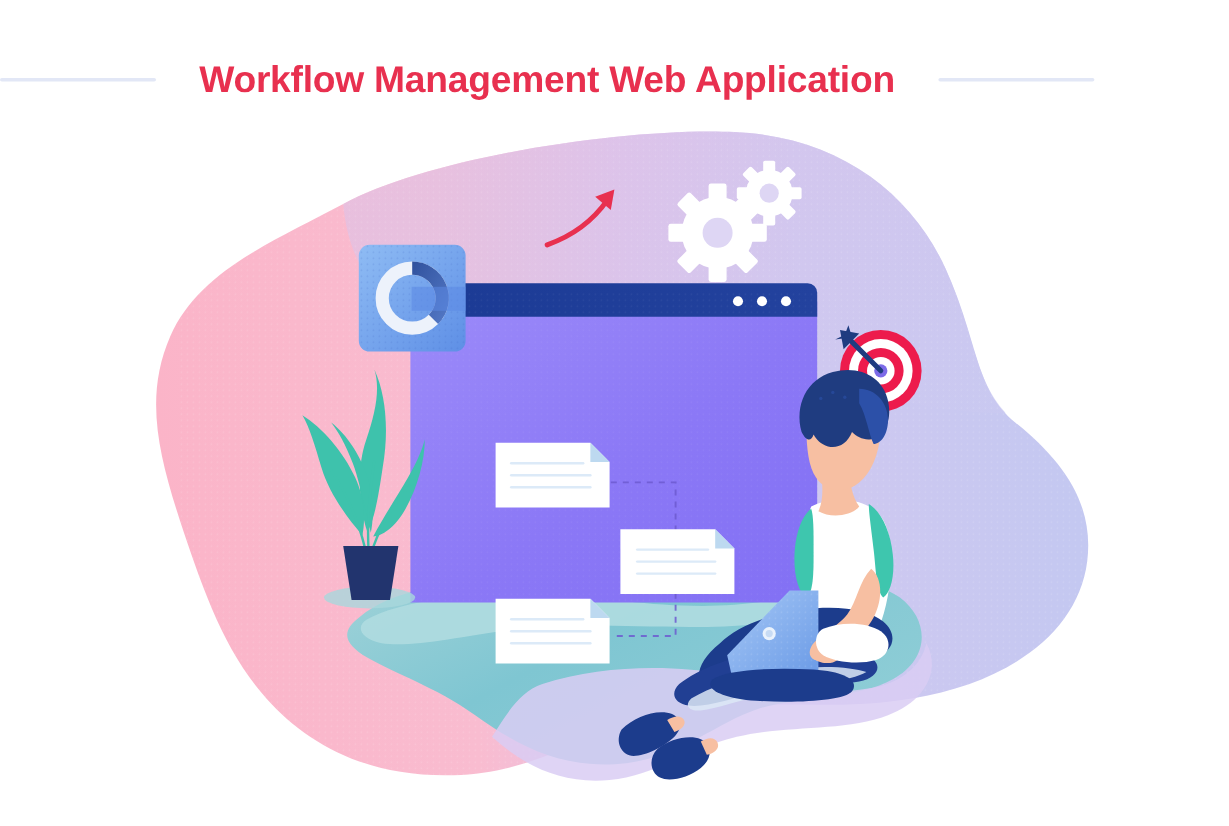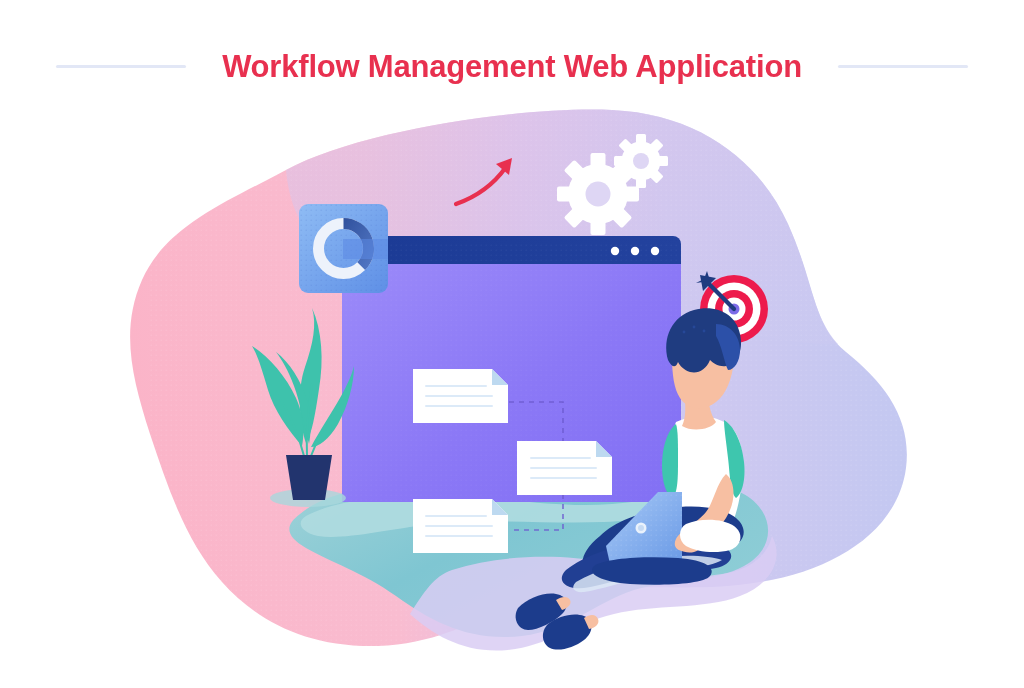--- a/index.html
+++ b/index.html
@@ -22,21 +22,21 @@
   }
   
   .title-band {
     position: absolute;
     top: 40px;
     left: 0;
     width: 1024px;
     height: 52px;
     display: flex;
     align-items: center;
-    justify-content: center;
+    justify-content: flex-start;
     gap: 30px;
   }
   .rule {
     height: 3px;
     width: 130px;
     background: #E2E7F6;
     border-radius: 2px;
     flex: 0 0 auto;
   }
   .page-title {

